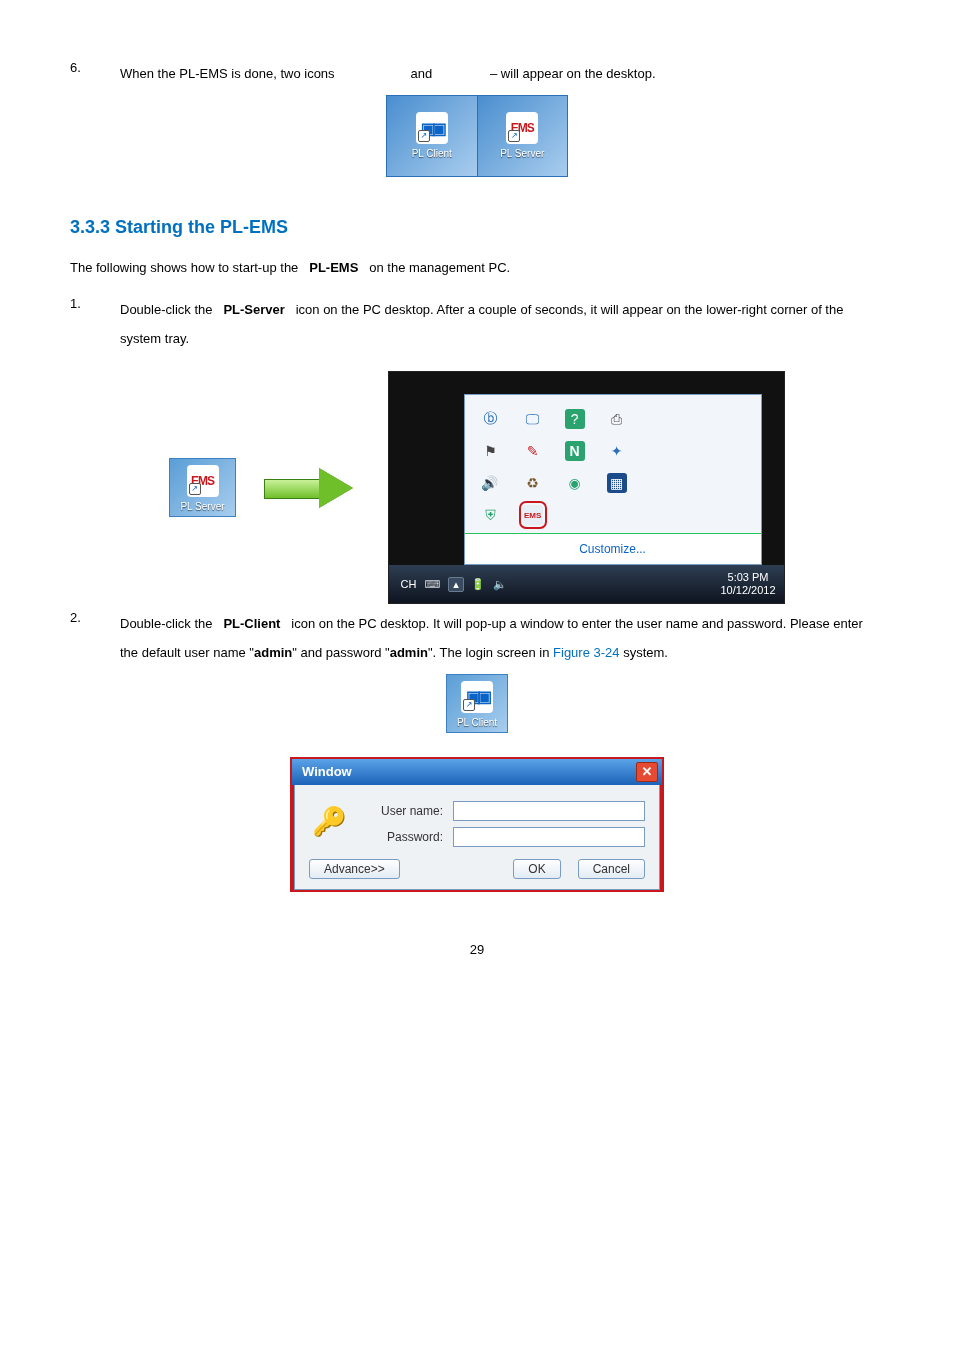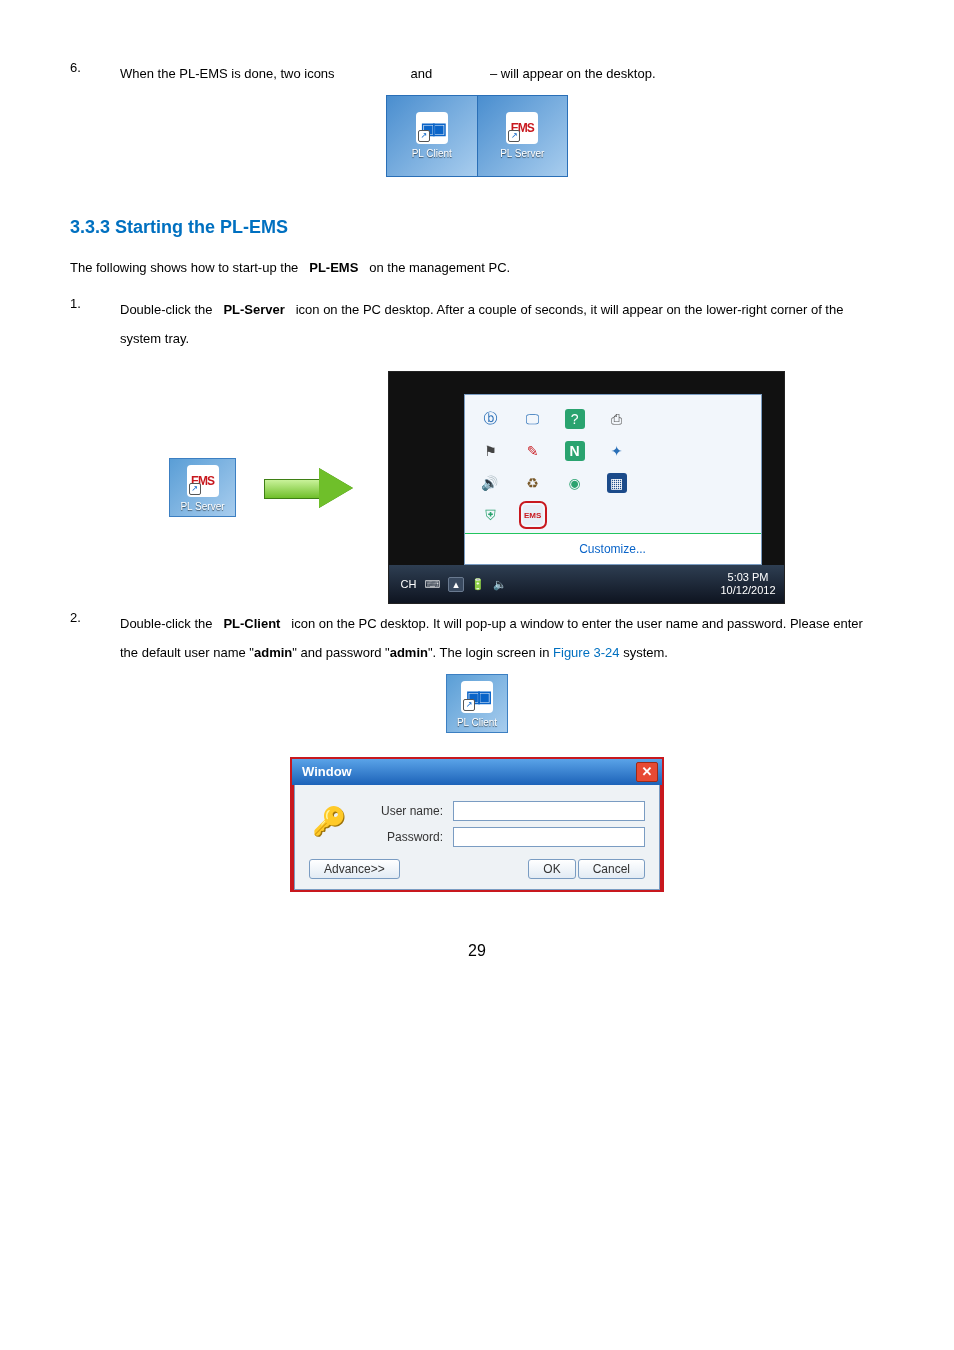--- a/index.html
+++ b/index.html
@@ -150,28 +150,28 @@
   .login-body .key {
     width:42px;height:42px;flex:0 0 42px;border-radius:4px;
     display:flex;align-items:center;justify-content:center;font-size:28px;color:#d9a23a;
   }
   .login-body .fields { flex:1; }
   .login-body .field { display:flex;align-items:center;gap:10px;margin-bottom:6px; }
   .login-body .field label { width:80px;text-align:right;font-size:12px;color:#333; }
   .login-body .field .inp {
     flex:1;height:18px;border:1px solid #7a9cc2;background:#fff;
   }
-  .login-btns { display:flex;gap:2px;align-items:center;margin-top:6px; }
+  .login-btns { display:flex;gap:17px;align-items:center;margin-top:6px; }
   .winbtn {
     padding:2px 14px;font-size:12px;color:#333;border:1px solid #7a9cc2;
     background:linear-gradient(#fff,#e2ebf4);border-radius:3px;
   }
   .winbtn.adv { margin-right:auto; }
 
-  .pagefoot { text-align:center;margin-top:50px;font-size:16px; }
+  .pagefoot { text-align:center;margin-top:50px;font-size:13px; }
 
   
   .step1-row {
     display:flex;align-items:center;justify-content:center;gap:34px;
     margin:18px 0 6px 0;
   }
 </style>
 </head>
 <body>
 

